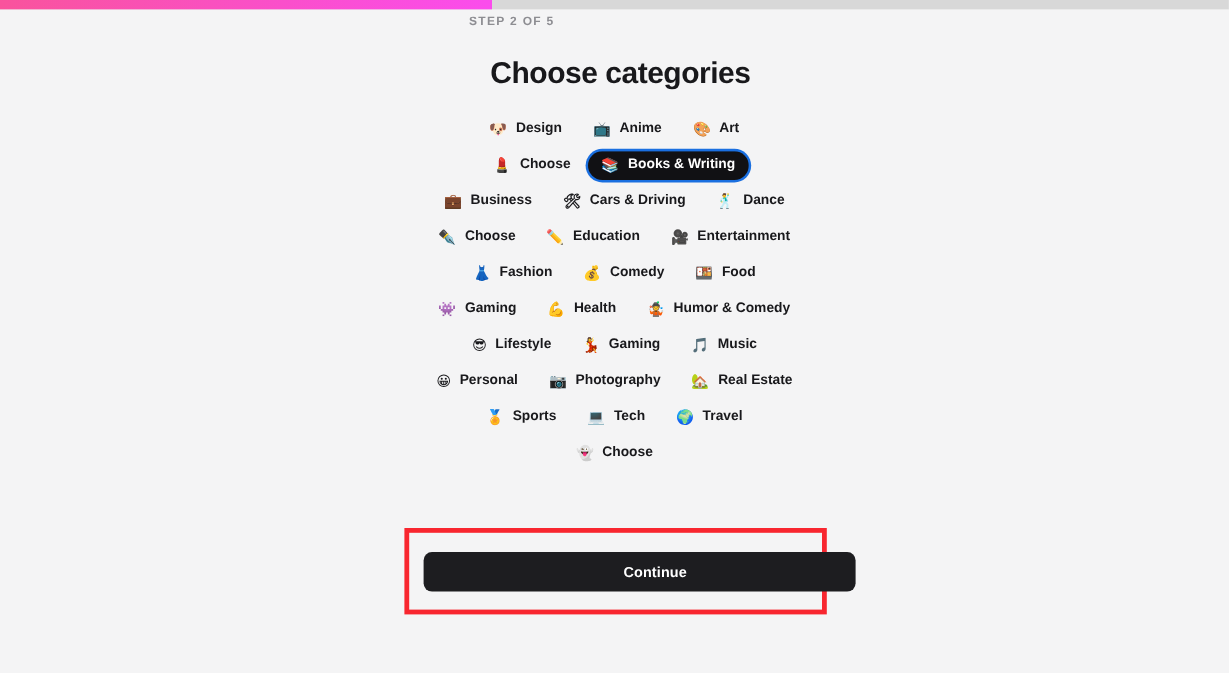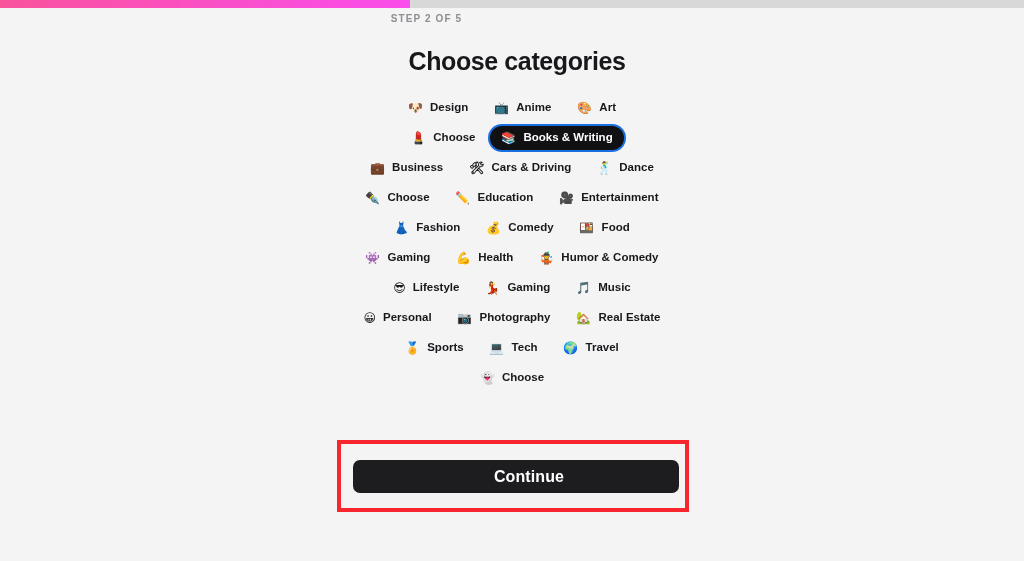--- a/index.html
+++ b/index.html
@@ -127,28 +127,28 @@
     height: 72px;
     border: 4px solid #f8262f;
     box-sizing: border-box;
     background: transparent;
   }
 
   .continue-button {
     position: absolute;
     left: 353px;
     top: 452px;
-    width: 326px;
+    width: 360px;
     height: 33px;
     border: none;
     border-radius: 7px;
     background: #1d1d20;
     color: #ffffff;
     font-family: "Liberation Sans", sans-serif;
-    font-size: 16px;
+    font-size: 12px;
     font-weight: 700;
     letter-spacing: 0.1px;
     cursor: pointer;
     padding-left: 32px;
   }
 </style>
 </head>
 <body>
 
 <div class="progress-track">

